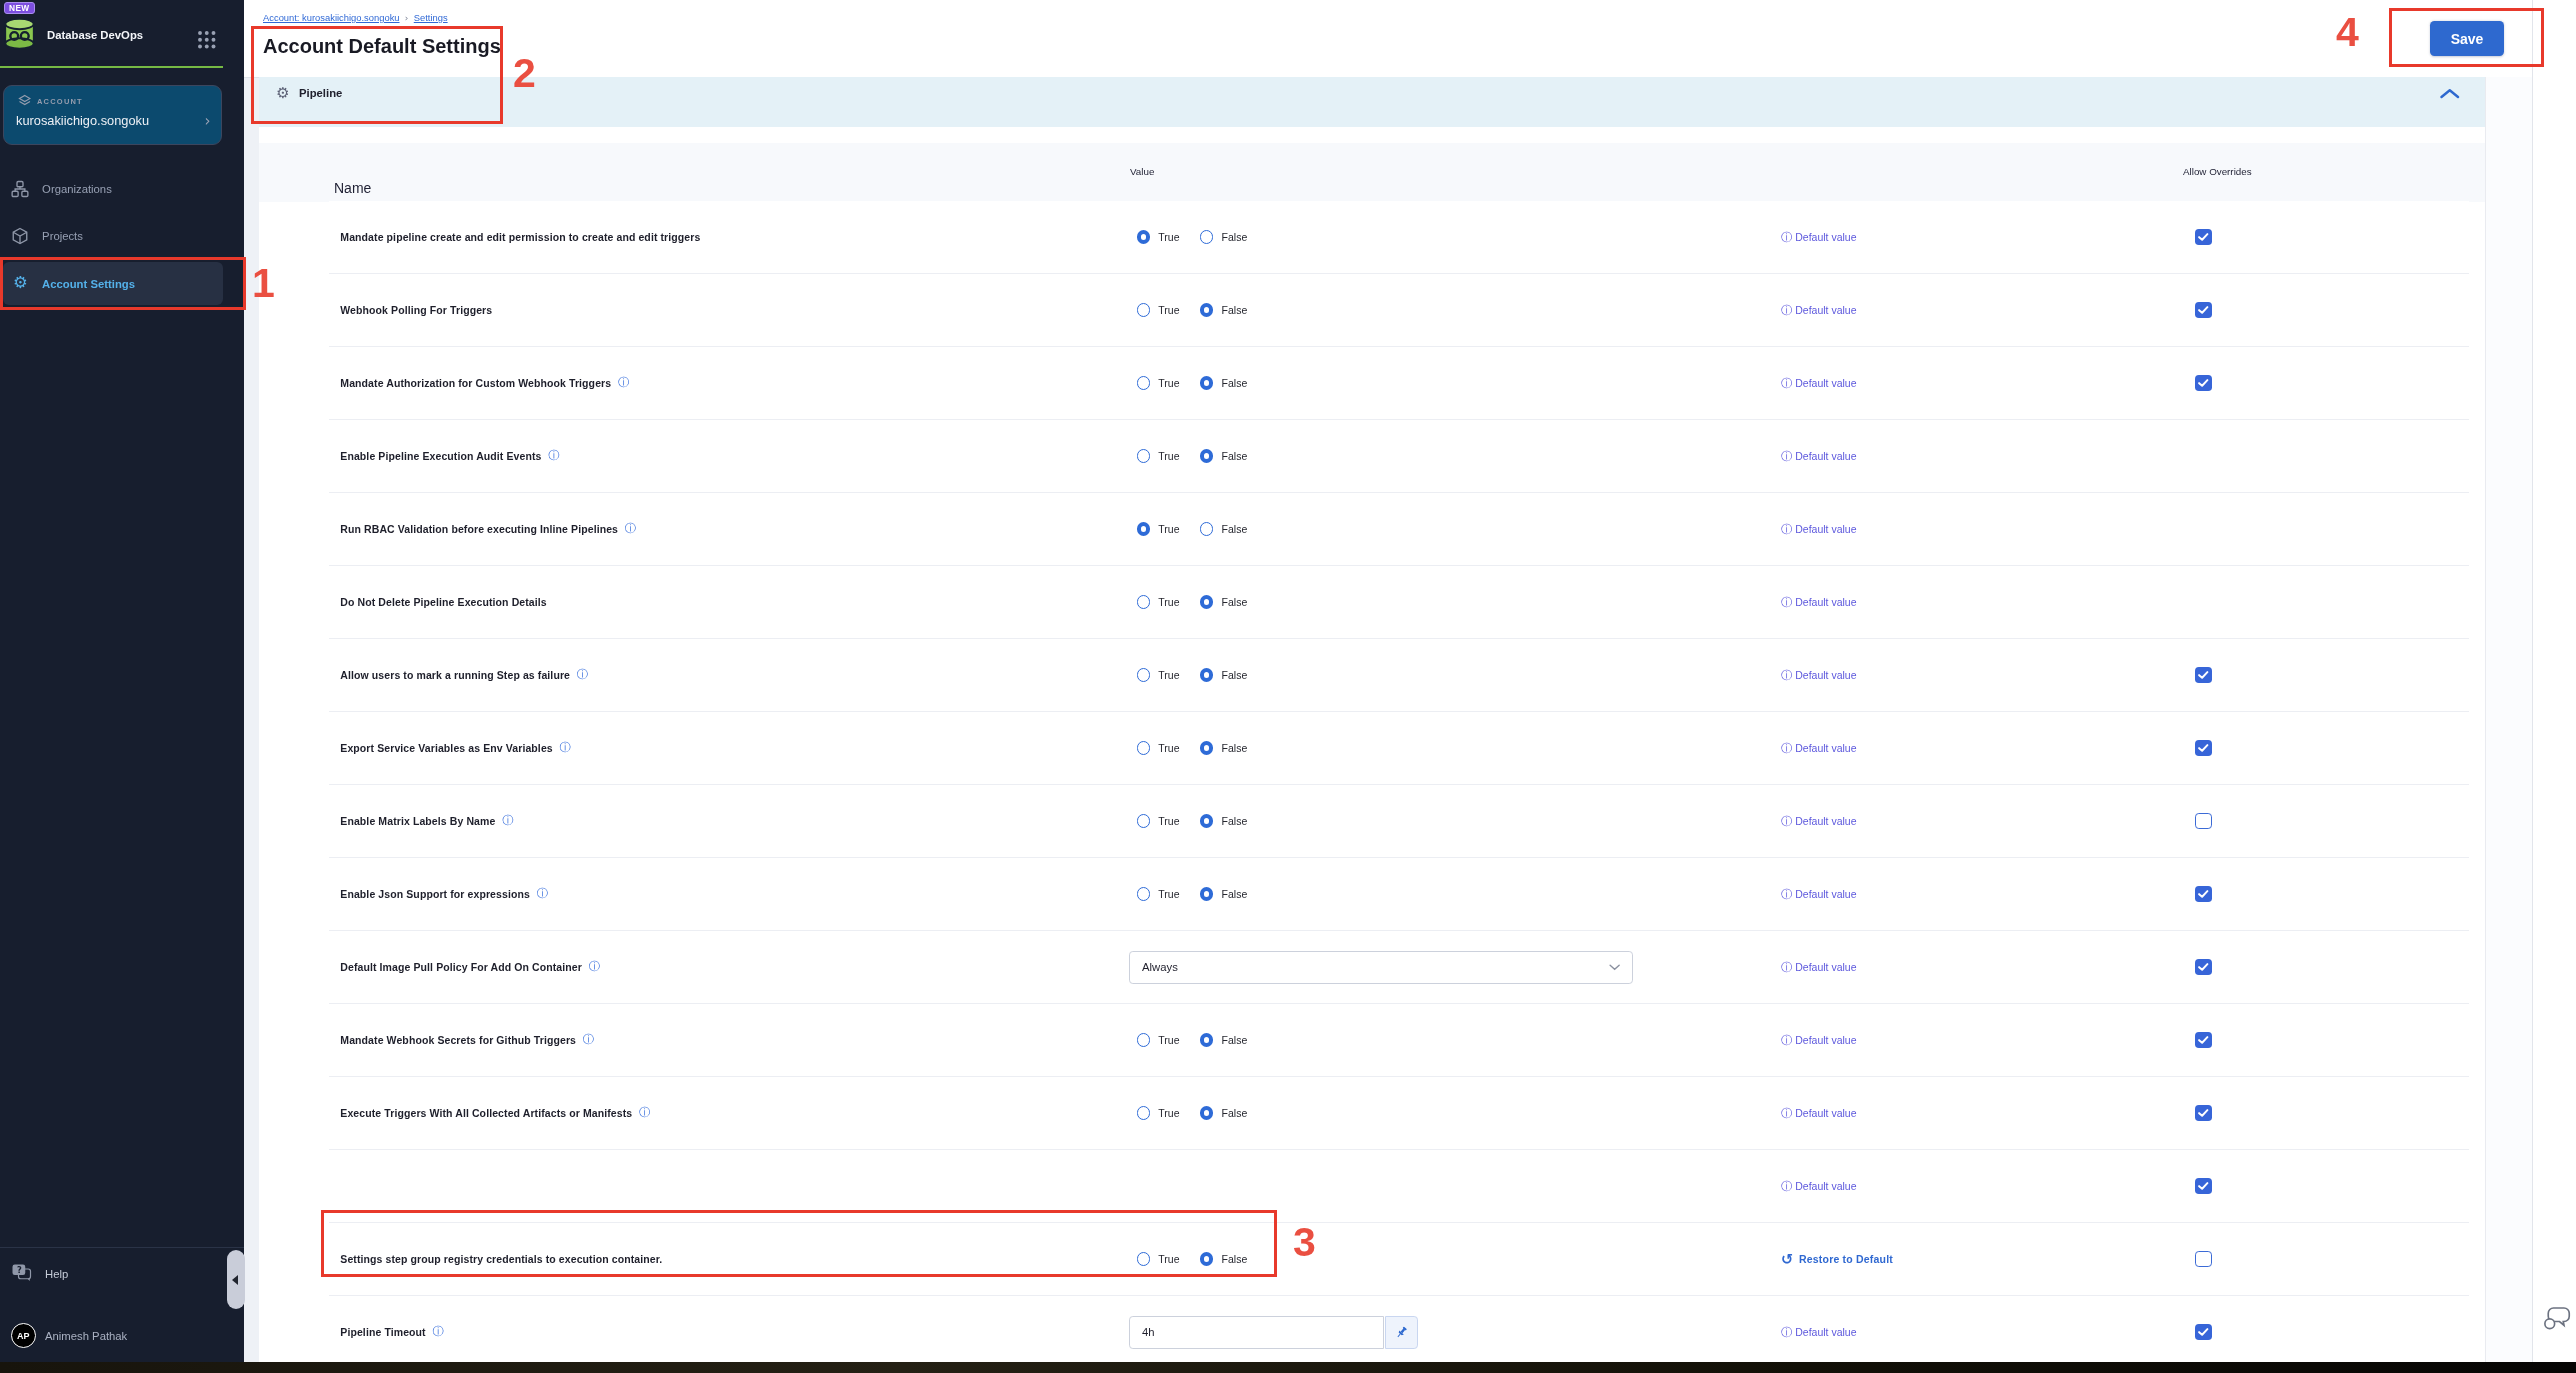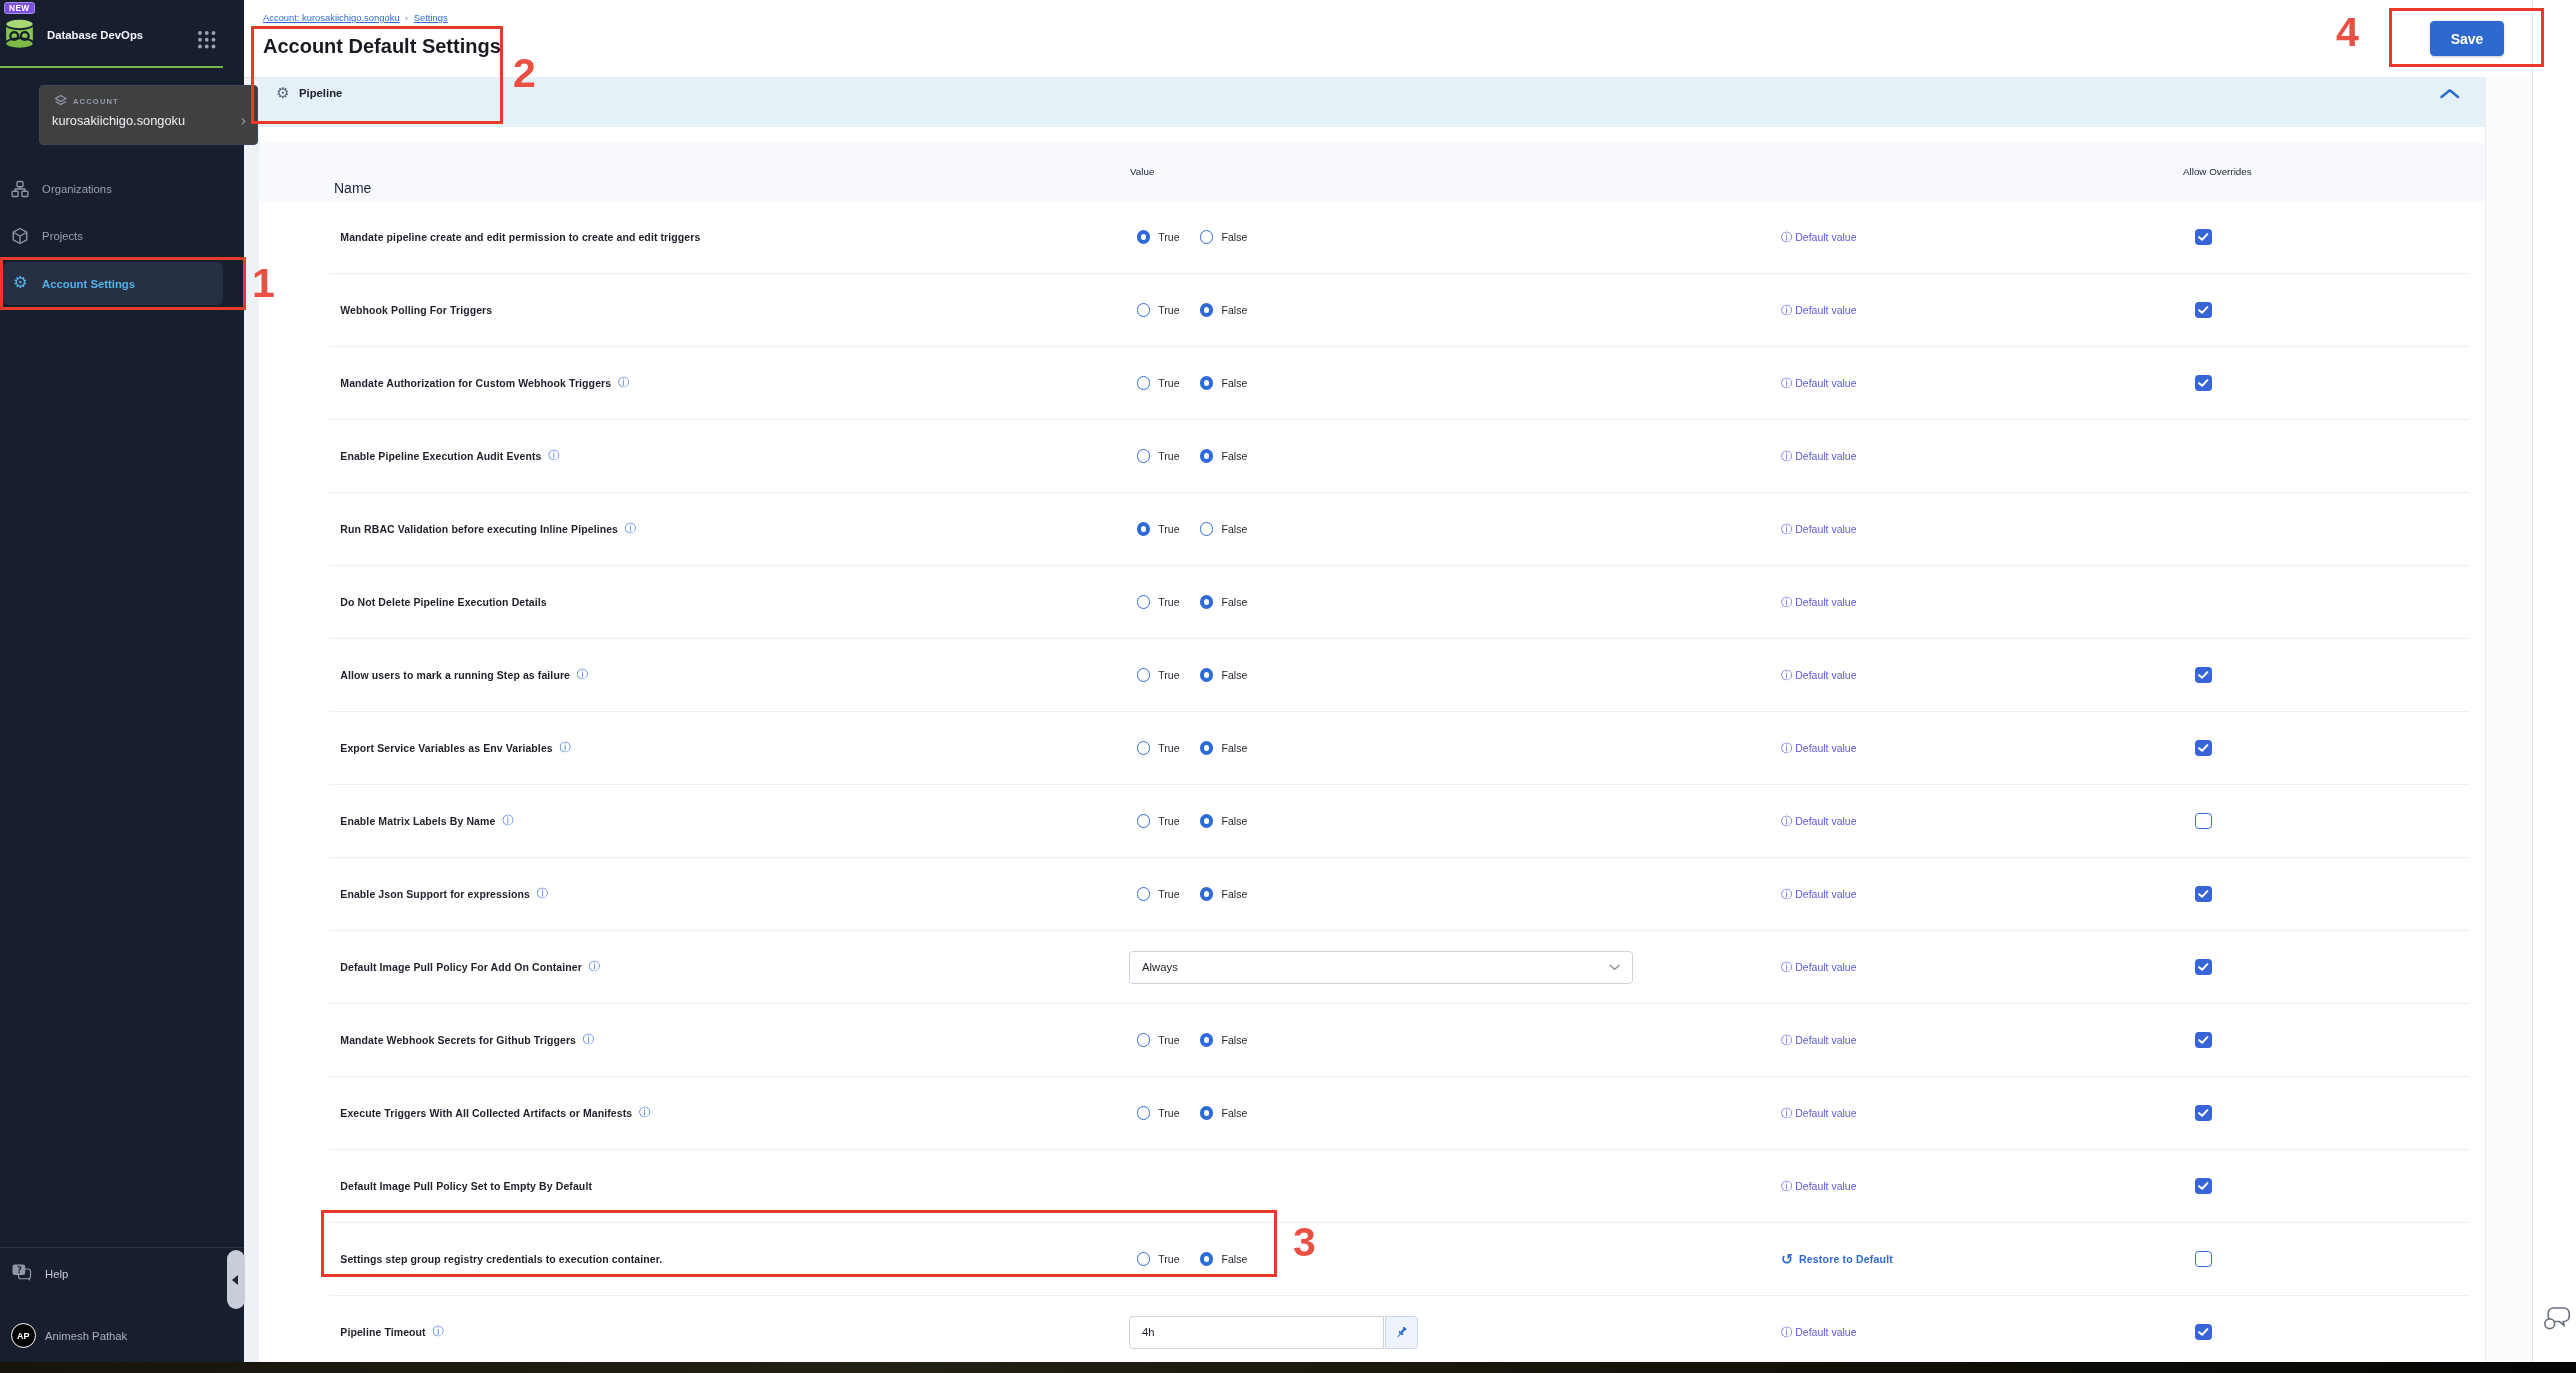--- a/index.html
+++ b/index.html
@@ -11,21 +11,21 @@
   .icf{ font-family:"DejaVu Sans", sans-serif; }
 
   
   .sidebar{ position:absolute; left:0; top:0; width:244px; height:1362px; background:#171e2e; z-index:2;}
   .new-badge{ position:absolute; left:3.8px; top:1.5px; width:31px; height:12.8px; background:#7d4fe0; border:0.8px solid #a98df0; border-radius:3px; color:#fff; font-size:8.3px; font-weight:bold; display:flex; align-items:center; justify-content:center; letter-spacing:0.4px;}
   .logo{ position:absolute; left:3px; top:18px; }
   .product-name{ position:absolute; left:47px; top:28.5px; font-size:11.3px; font-weight:bold; color:#f4f6fa; }
   .grid-icon{ position:absolute; left:197px; top:30px; }
   .green-rule{ position:absolute; left:0; top:66px; width:223px; height:2.3px; background:#76b944; }
 
-  .account-card{ position:absolute; left:3px; top:85px; width:219px; height:60px; background:#404040; border:0.8px solid #3c465e; border-radius:4px; cursor:pointer;margin-left:36px;}
+  .account-card{ position:absolute; left:3px; top:85px; width:219px; height:60px; background:#0c4a6e; border:0.8px solid #3c465e; border-radius:9px; cursor:pointer;}
   .account-label{ position:absolute; left:33px; top:10.5px; font-size:7.5px; font-weight:bold; letter-spacing:1.2px; color:#959dae; }
   .layers-icon{ position:absolute; left:13.5px; top:7.5px; }
   .account-name{ position:absolute; left:12px; top:27px; font-size:12.8px; color:#edf0f5; }
   .account-chevron{ position:absolute; right:10.5px; top:25.5px; font-size:15px; color:#9aa2b4; }
 
   .nav-item{ position:absolute; left:0; width:225px; height:35px; display:flex; align-items:center; padding-left:11.3px; gap:12.8px; color:#97a0b3; font-size:11.3px; cursor:pointer;}
   .nav-item .glyph{ width:18px; display:flex; justify-content:center; }
   .nav-item.active{ left:3px; width:220px; height:43px; background:#273043; border-radius:6px; color:#54b1ea; font-weight:bold; padding-left:8.3px;}
   .nav-org{ top:171px; } .nav-proj{ top:218px; } .nav-acct{ top:262px; }
   .gear-glyph{ font-size:16.5px; color:#54b1ea; line-height:1;}
@@ -513,23 +513,20 @@
       </div>
       <div class="cell-override">
         <span class="checkbox on">
           <svg width="10.5" height="8.3" viewBox="0 0 14 11">
             <polyline points="1.5,5.5 5.5,9 12.5,1.5" fill="none" stroke="#fff" stroke-width="2.6" stroke-linecap="round" stroke-linejoin="round"></polyline>
           </svg>
         </span>
       </div>
     </div>
     <div class="row">
-      <div class="cell-name">
-        <span class="row-label">Default Image Pull Policy Set to Empty By Default</span>
-      </div>
       <div class="cell-action">
         <span class="act-default"><span class="info-i icf">ⓘ</span><span> Default value</span></span>
       </div>
       <div class="cell-override">
         <span class="checkbox on">
           <svg width="10.5" height="8.3" viewBox="0 0 14 11">
             <polyline points="1.5,5.5 5.5,9 12.5,1.5" fill="none" stroke="#fff" stroke-width="2.6" stroke-linecap="round" stroke-linejoin="round"></polyline>
           </svg>
         </span>
       </div>

